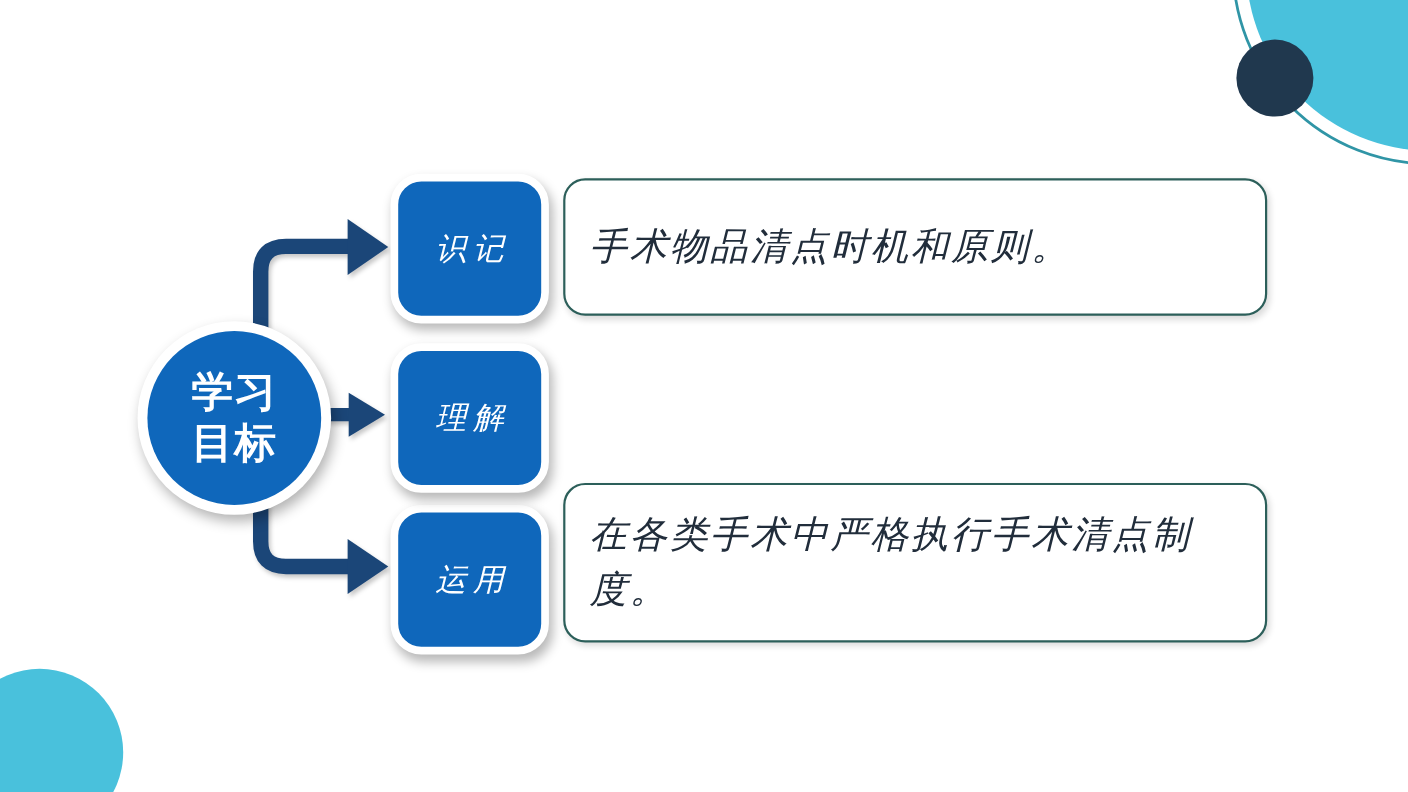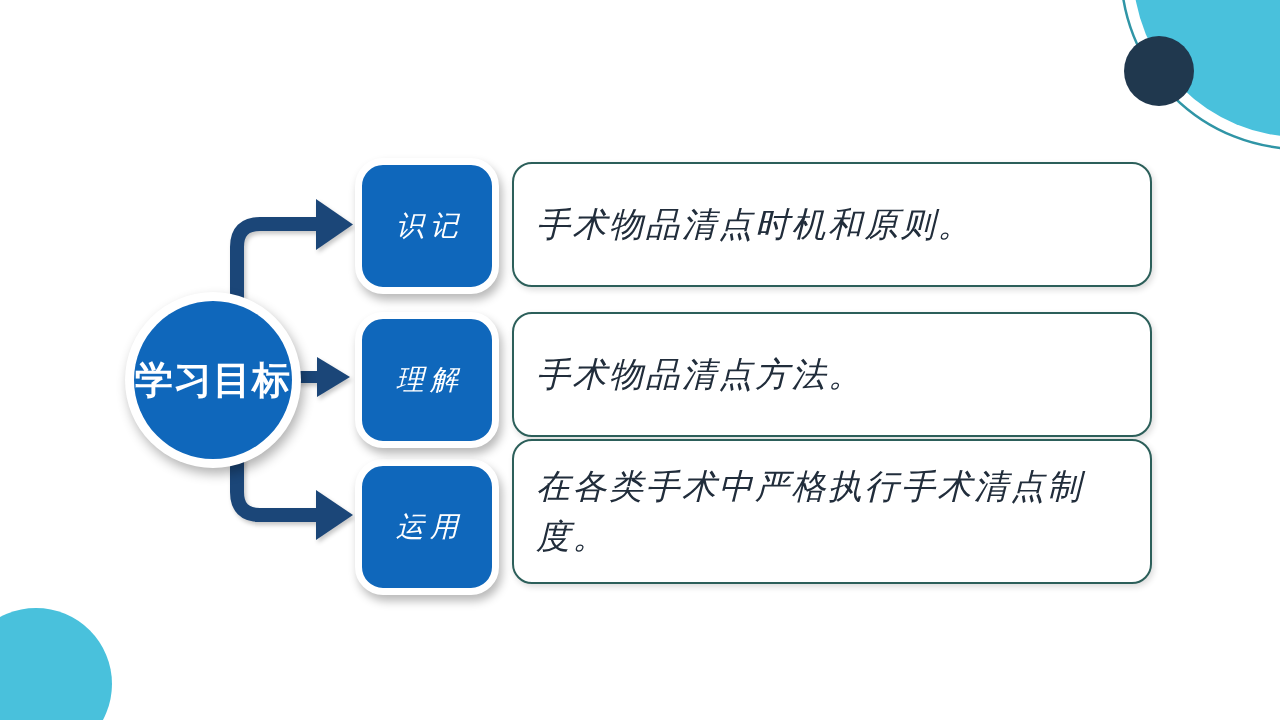--- a/index.html
+++ b/index.html
@@ -36,21 +36,21 @@
     background: #ffffff;
     border-radius: 50%;
     box-shadow: 3px 6px 12px rgba(0,0,0,0.30);
     display: flex; align-items: center; justify-content: center;
     z-index: 3;
   }
   .goal-inner {
     width: 158px; height: 158px;
     background: var(--primary-blue, #0F67BB);
     border-radius: 50%;
-    display: flex; flex-direction: row;
+    display: flex; flex-direction: column;
     align-items: center; justify-content: center;
     color: #ffffff;
     font-size: 38px; font-weight: 700;
     line-height: 1.22;
     letter-spacing: 1px;
   }
   
   .lvl {
     position: absolute;
     left: 355px;
@@ -131,20 +131,17 @@
   <div class="lvl" style="top:459px">
     <span>运用</span>
   </div>
   <div class="lvl" style="top:312px">
     <span>理解</span>
   </div>
 
   <div class="box" style="top:162px;height:125px">
     <p>手术物品清点时机和原则。</p>
   </div>
-  <div class="box" style="top:312px;height:125px">
-    <p>手术物品清点方法。</p>
-  </div>
   <div class="box" style="top:439px;height:145px">
     <p>在各类手术中严格执行手术清点制度。</p>
   </div>
 
 </div>
 
 </body></html>

